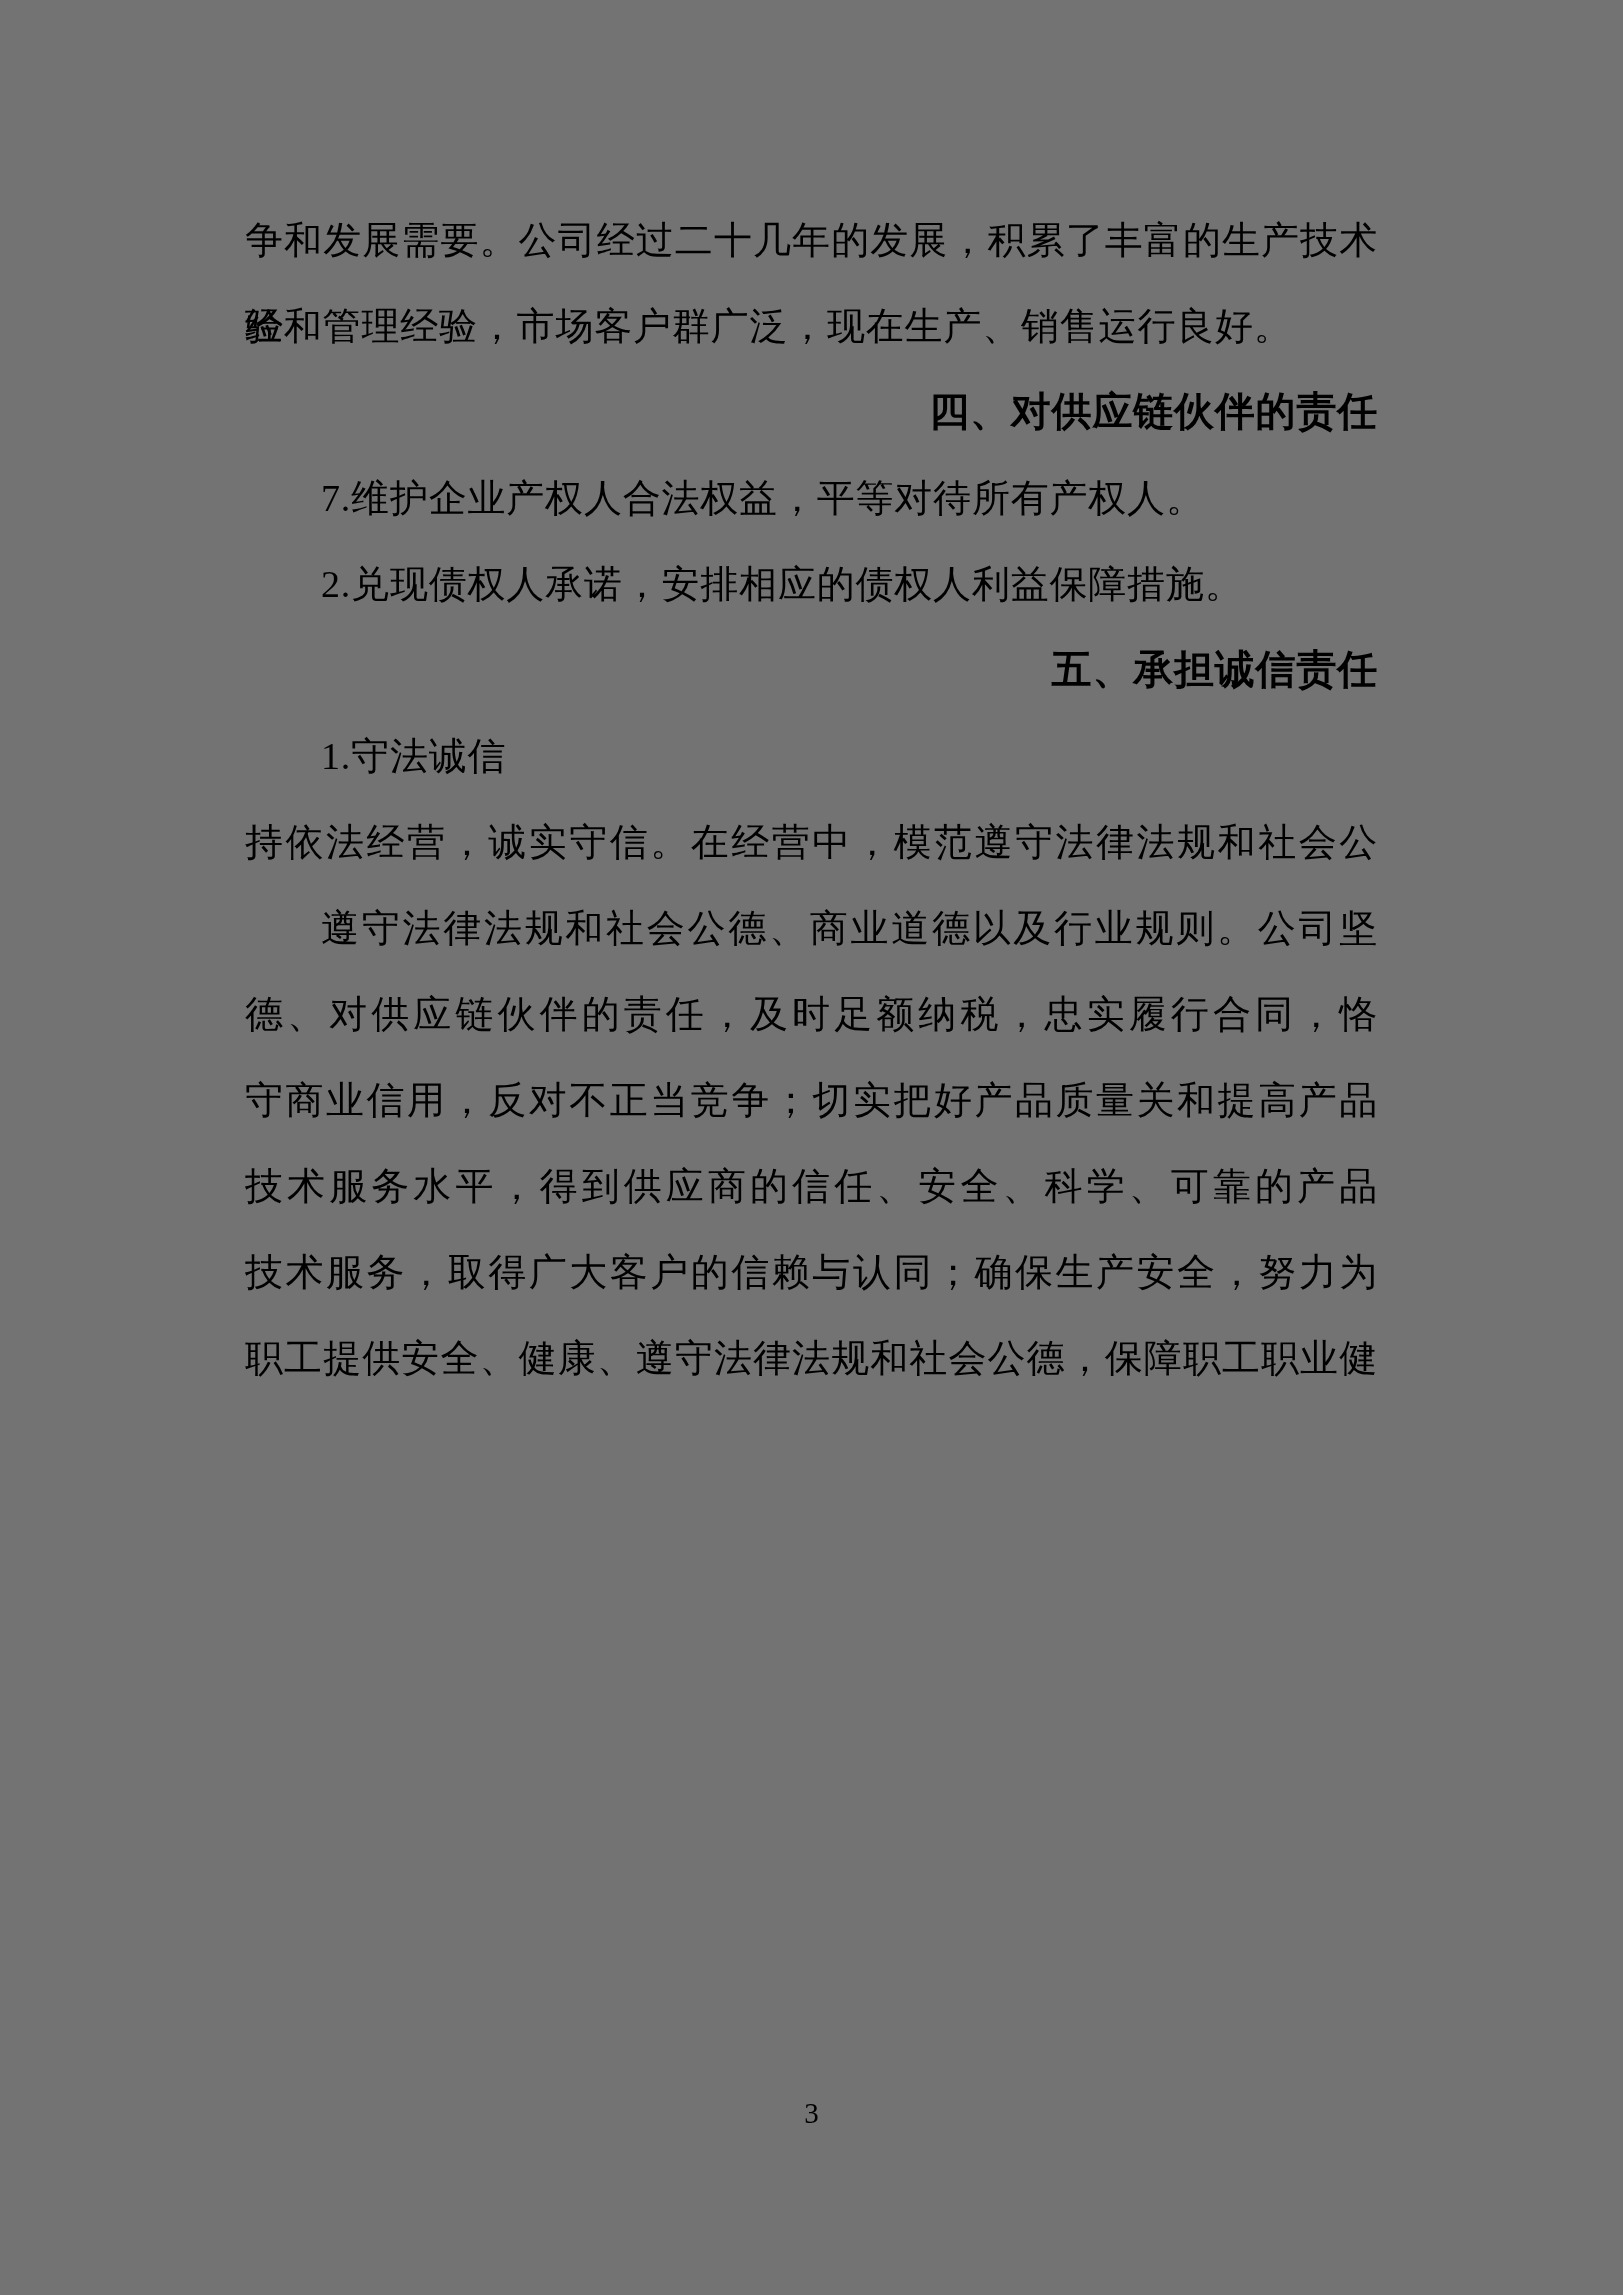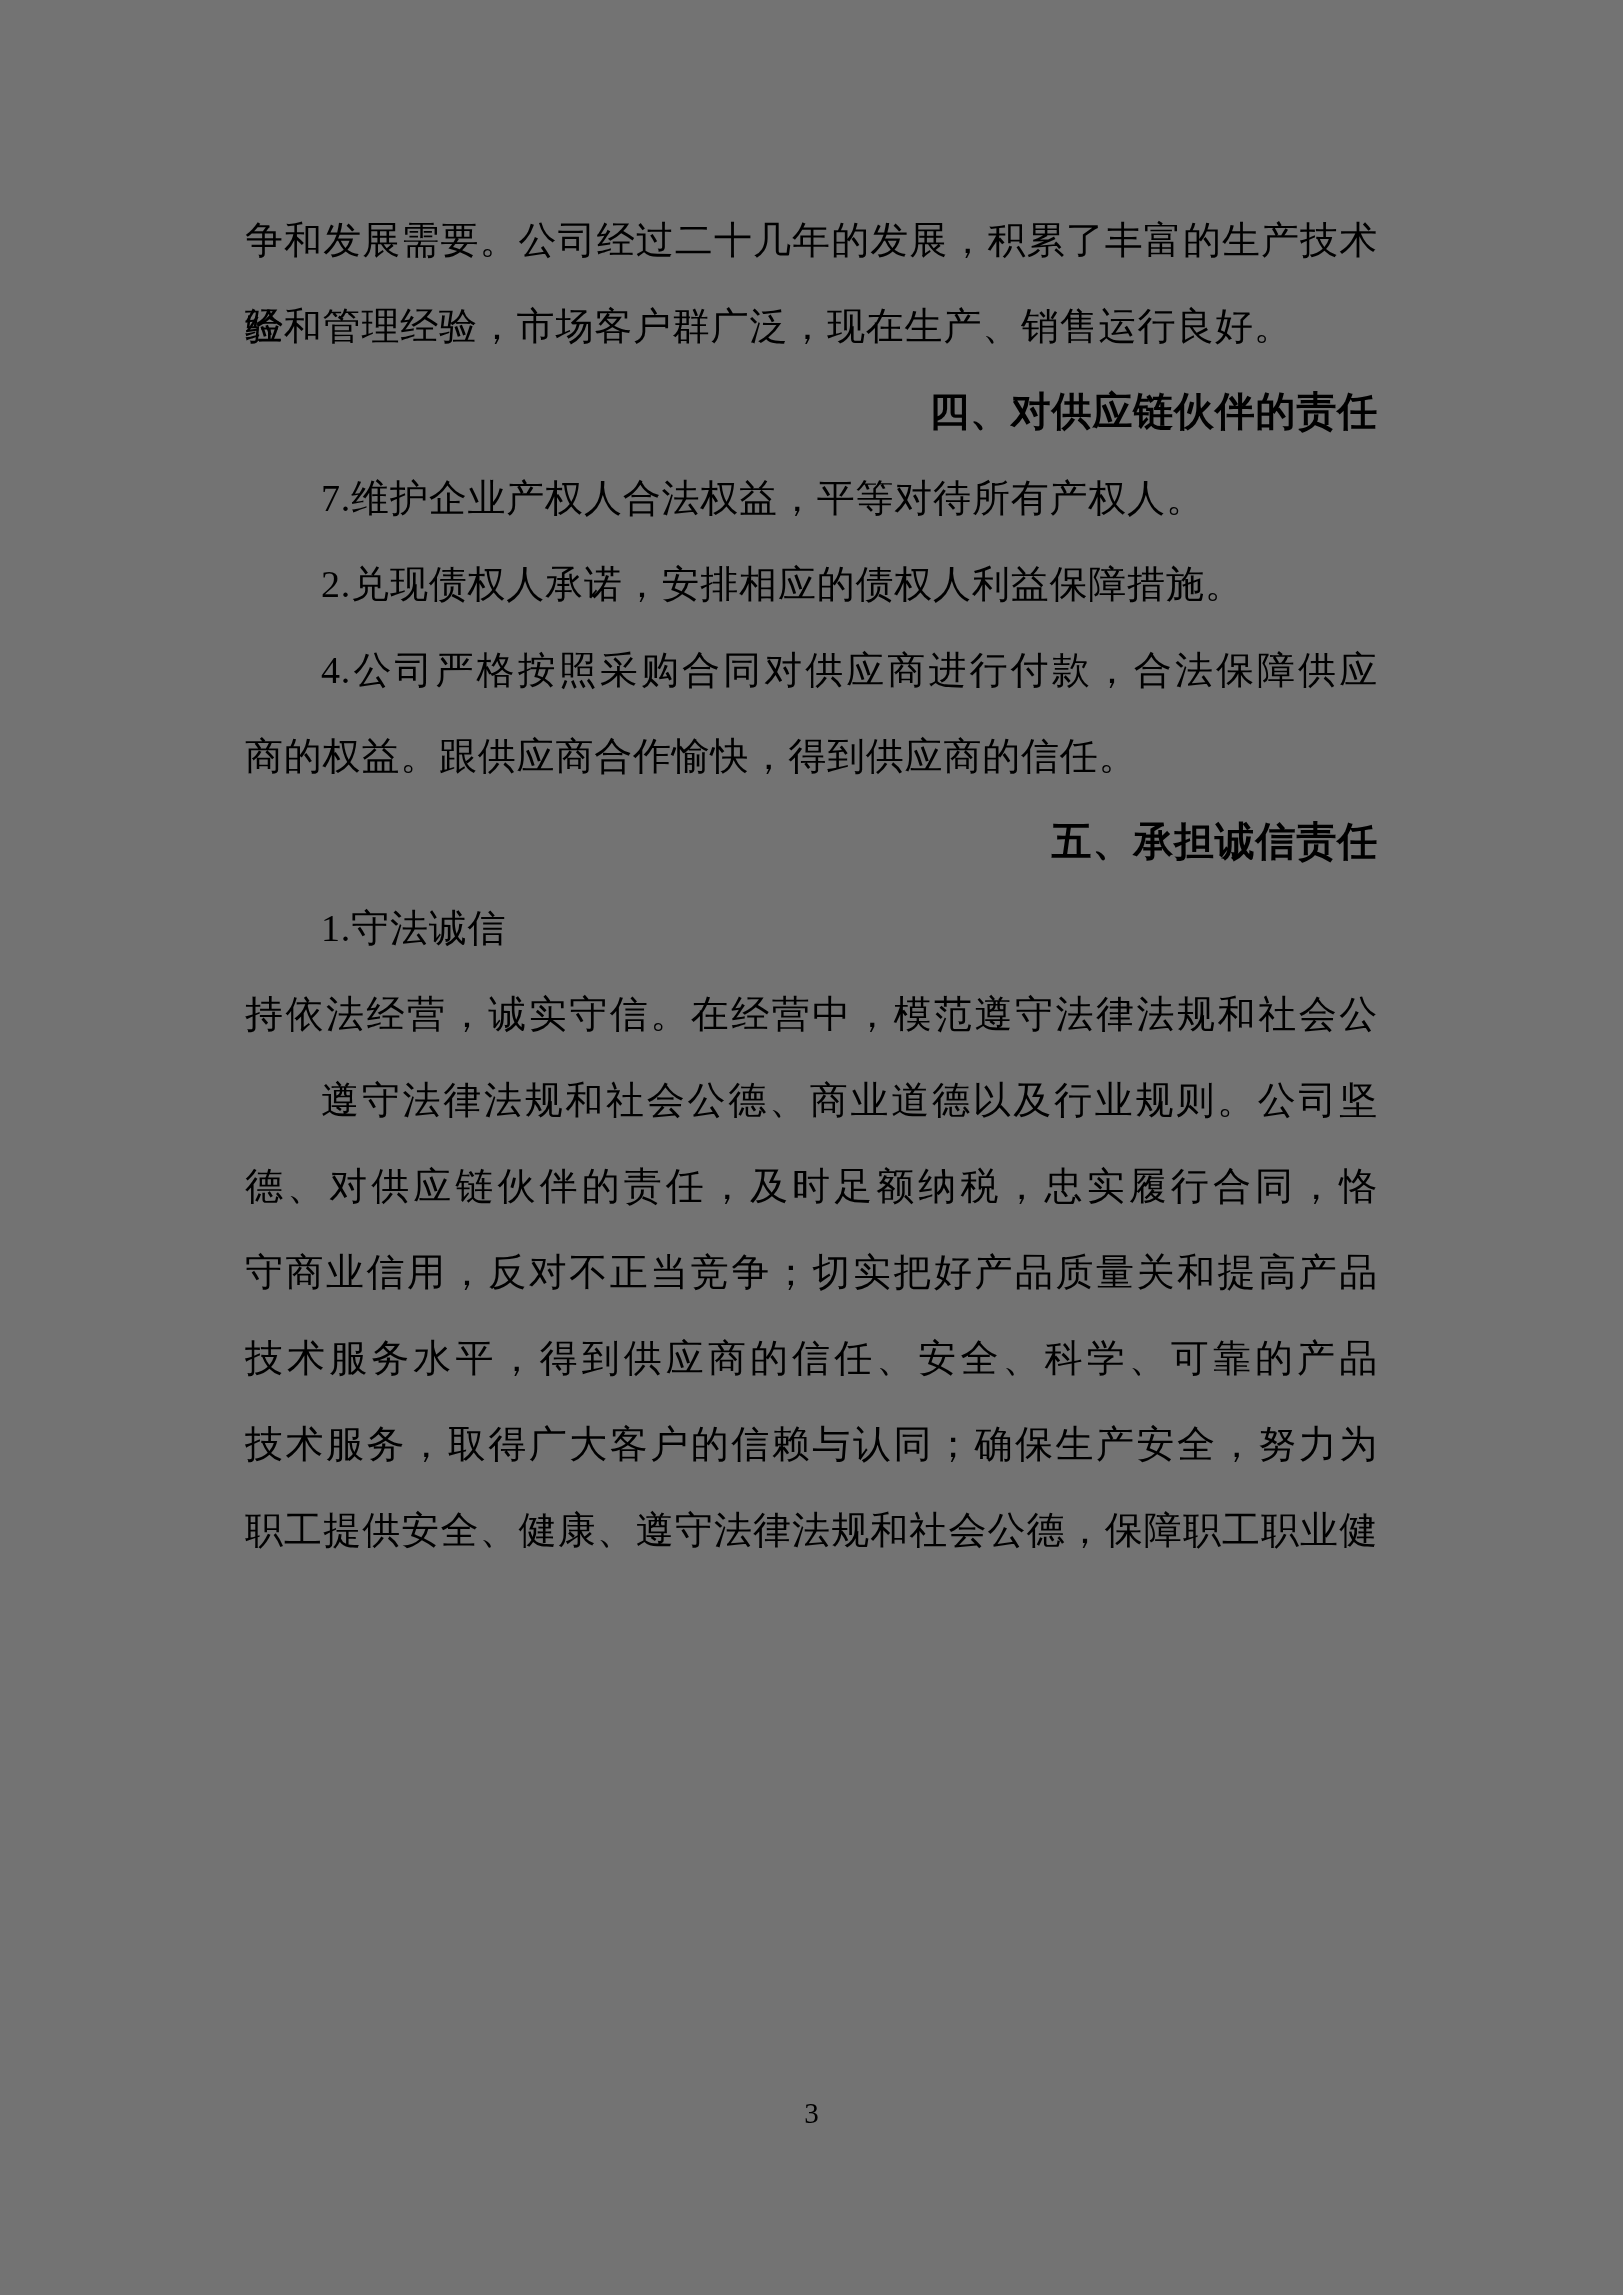--- a/index.html
+++ b/index.html
@@ -63,24 +63,20 @@
       <div class="block">
         <div class="line indent heading">四、对供应链伙伴的责任</div>
       </div>
       <div class="block">
         <div class="line indent">7.维护企业产权人合法权益，平等对待所有产权人。</div>
       </div>
       <div class="block">
         <div class="line indent">2.兑现债权人承诺，安排相应的债权人利益保障措施。</div>
       </div>
       <div class="block">
-        <div class="line fill indent">4.公司严格按照采购合同对供应商进行付款，合法保障供应</div>
-        <div class="line">商的权益。跟供应商合作愉快，得到供应商的信任。</div>
-      </div>
-      <div class="block">
         <div class="line indent heading">五、承担诚信责任</div>
       </div>
       <div class="block">
         <div class="line indent">1.守法诚信</div>
       </div>
       <div class="block">
         <div class="line fill">持依法经营，诚实守信。在经营中，模范遵守法律法规和社会公</div>
         <div class="line fill indent">遵守法律法规和社会公德、商业道德以及行业规则。公司坚</div>
         <div class="line fill">德、对供应链伙伴的责任，及时足额纳税，忠实履行合同，恪</div>
         <div class="line fill">守商业信用，反对不正当竞争；切实把好产品质量关和提高产品</div>

